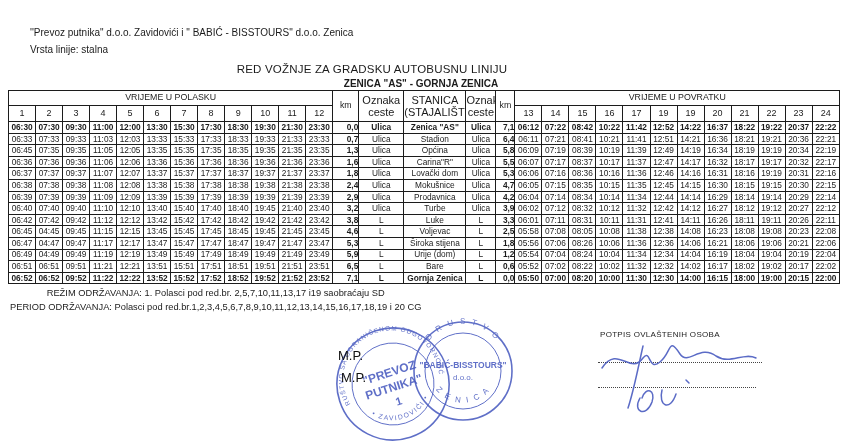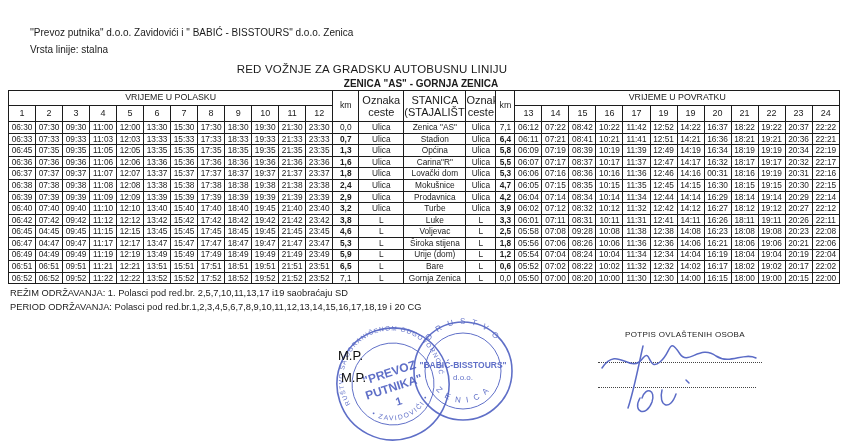--- a/index.html
+++ b/index.html
@@ -11,30 +11,30 @@
   .title-sub{position:absolute;left:0;width:842px;top:78px;text-align:center;font-size:10px;font-weight:700;}
 
   table.tt{position:absolute;left:8px;top:90px;width:832px;border-collapse:collapse;table-layout:fixed;}
   table.tt th,table.tt td{border:1px solid #1c1c1c;padding:0;text-align:center;vertical-align:middle;
         font-size:8.3px;line-height:1.05;overflow:hidden;white-space:nowrap;}
   table.tt thead th{font-size:8.8px;font-weight:400;margin-left:32px;}
   table.tt thead tr.group-row th{height:14px;}
   table.tt thead tr.num-row th{height:15px;font-size:9px;}
   table.tt thead th.twoline{font-size:11px;line-height:1.1;}
   table.tt tbody td{height:10.6px;}
-  table.tt td.km{font-weight:600;}
-  table.tt tr.bold-row td{font-weight:400;}
-
-  .notes{position:absolute;left:10px;top:286px;font-size:9.3px;line-height:14.3px;}
+  table.tt td.km{font-weight:600;text-align:right;}
+  table.tt tr.bold-row td{font-weight:700;}
+
+  .notes{position:absolute;left:10px;top:286px;font-size:9.3px;line-height:14.3px;text-align:center;}
   .notes .indent{padding-left:108px;}
 
   .mp-label{position:absolute;font-size:13px;color:#111;z-index:5;}
   .stamp{position:absolute;opacity:.88;}
   .stamp svg{display:block;}
-  .sig-label{position:absolute;left:600px;top:330px;width:170px;text-align:center;font-size:8px;letter-spacing:.3px;}
+  .sig-label{position:absolute;left:600px;top:330px;width:170px;font-size:8px;letter-spacing:.3px;}
   .dotline{position:absolute;height:0;border-bottom:1.6px dotted #444;}
   .dot1{left:598px;top:362px;width:164px;}
   .dot2{left:598px;top:387px;width:158px;}
   .handwriting{position:absolute;left:588px;top:328px;z-index:4;}
 </style>
 </head>
 <body>
 
 <div class="page">
 
@@ -265,21 +265,21 @@
           <td class="station">Lovački dom</td>
           <td class="road">Ulica</td>
           <td class="km">5,3</td>
           <td class="t">06:06</td>
           <td class="t">07:16</td>
           <td class="t">08:36</td>
           <td class="t">10:16</td>
           <td class="t">11:36</td>
           <td class="t">12:46</td>
           <td class="t">14:16</td>
-          <td class="t">00:31</td>
+          <td class="t">16:31</td>
           <td class="t">18:16</td>
           <td class="t">19:19</td>
           <td class="t">20:31</td>
           <td class="t">22:16</td>
         </tr>
         <tr>
           <td class="t">06:38</td>
           <td class="t">07:38</td>
           <td class="t">09:38</td>
           <td class="t">11:08</td>
@@ -415,21 +415,21 @@
           <td class="t">19:45</td>
           <td class="t">21:45</td>
           <td class="t">23:45</td>
           <td class="km">4,6</td>
           <td class="road">L</td>
           <td class="station">Voljevac</td>
           <td class="road">L</td>
           <td class="km">2,5</td>
           <td class="t">05:58</td>
           <td class="t">07:08</td>
-          <td class="t">09:28</td>
+          <td class="t">08:05</td>
           <td class="t">10:08</td>
           <td class="t">11:38</td>
           <td class="t">12:38</td>
           <td class="t">14:08</td>
           <td class="t">16:23</td>
           <td class="t">18:08</td>
           <td class="t">19:08</td>
           <td class="t">20:23</td>
           <td class="t">22:08</td>
         </tr>

